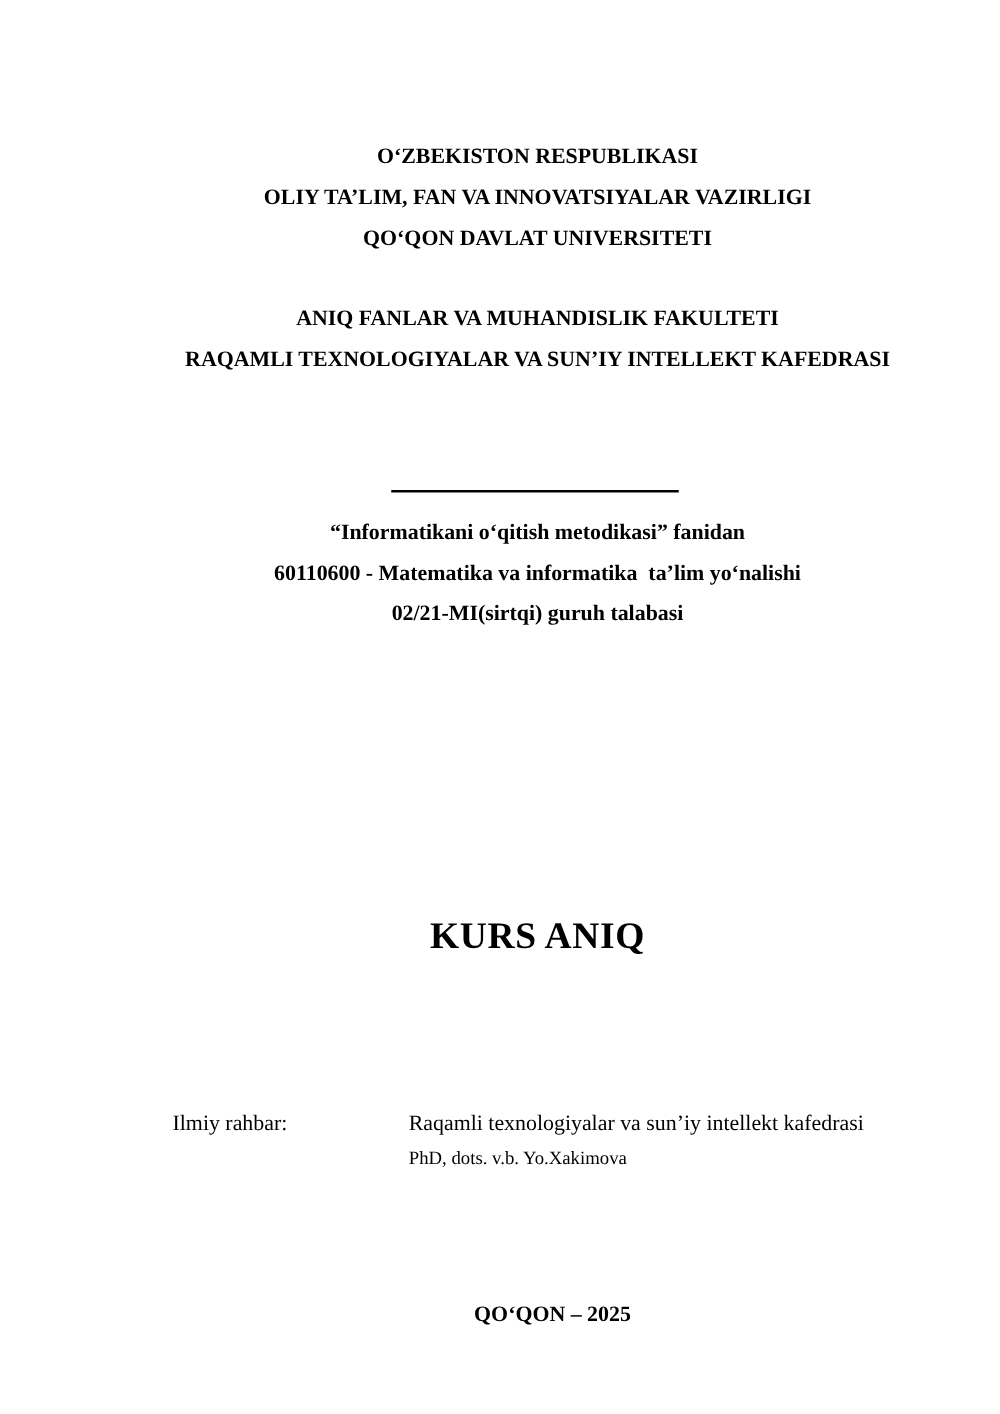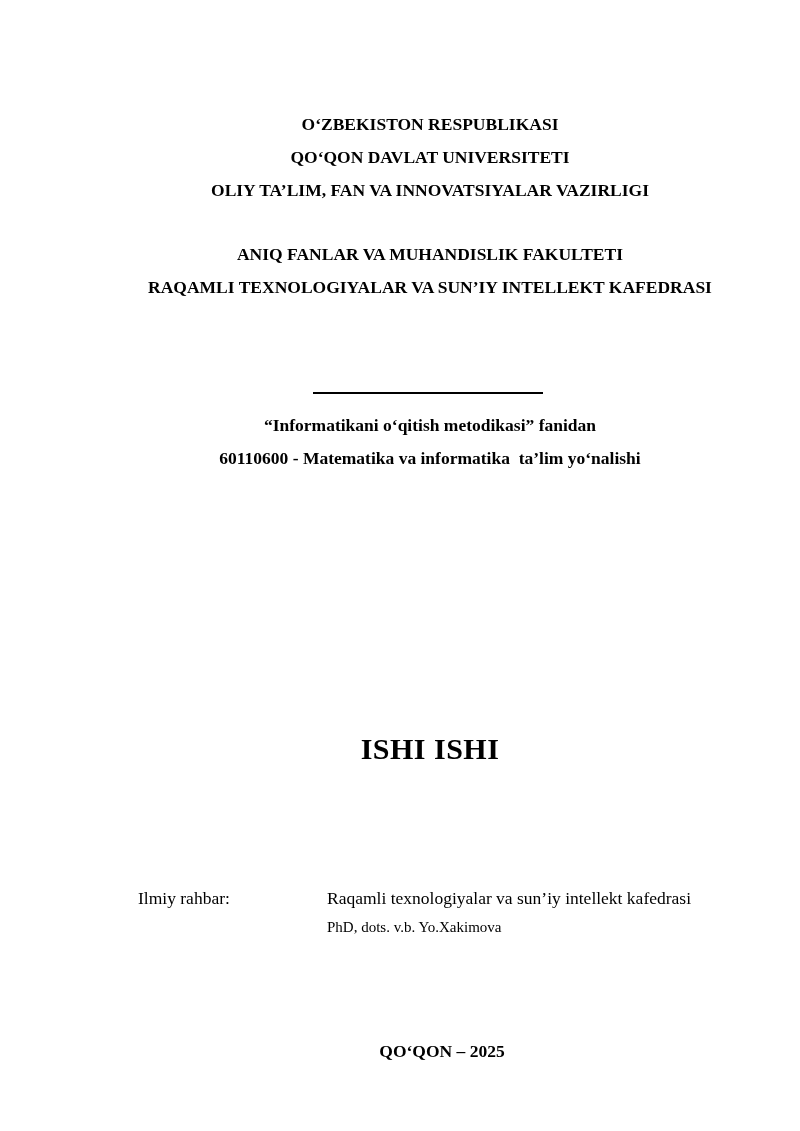--- a/index.html
+++ b/index.html
@@ -90,38 +90,39 @@
   }
   .prewrap { white-space: pre-wrap; }
 </style>
 </head>
 <body>
 
 <div class="page">
 
   <div class="center-block" style="top:78px;">
     <div class="hdr">O‘ZBEKISTON RESPUBLIKASI</div>
+    <div class="hdr">OLIY TA’LIM, FAN VA INNOVATSIYALAR VAZIRLIGI</div>
     <div class="hdr">QO‘QON DAVLAT UNIVERSITETI</div>
-    <div class="hdr">OLIY TA’LIM, FAN VA INNOVATSIYALAR VAZIRLIGI</div>
   </div>
 
   <div class="center-block" style="top:208px;">
     <div class="hdr">ANIQ FANLAR VA MUHANDISLIK FAKULTETI</div>
     <div class="hdr">RAQAMLI TEXNOLOGIYALAR VA SUN’IY INTELLEKT KAFEDRASI</div>
   </div>
 
   <div class="rule"></div>
 
   <div class="center-block" style="top:379px;">
     <div class="body-line">“Informatikani o‘qitish metodikasi” fanidan</div>
     <div class="body-line prewrap">60110600 - Matematika va informatika  ta’lim yo‘nalishi</div>
+    <div class="body-line">02/21-MI(sirtqi) guruh talabasi</div>
   </div>
 
 
-  <div class="work-title">ISHI ISHI</div>
+  <div class="work-title">KURS ANIQ</div>
 
   <div class="supervisor-label">Ilmiy rahbar:</div>
   <div class="supervisor-info">
     <div class="supervisor-dept">Raqamli texnologiyalar va sun’iy intellekt kafedrasi</div>
     <div class="supervisor-name">PhD, dots. v.b. Yo.Xakimova</div>
   </div>
 
   <div class="city-year">QO‘QON – 2025</div>
 
 </div>

